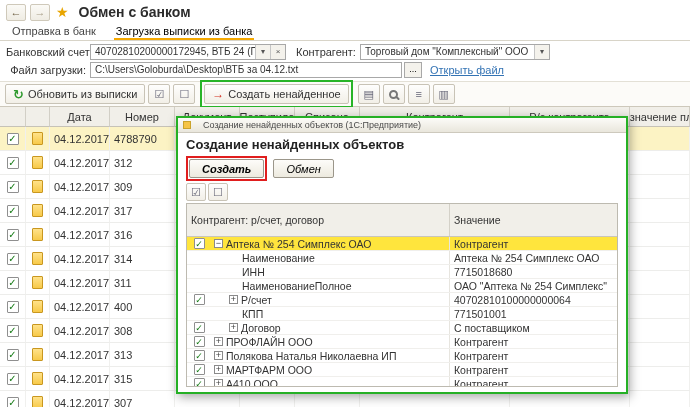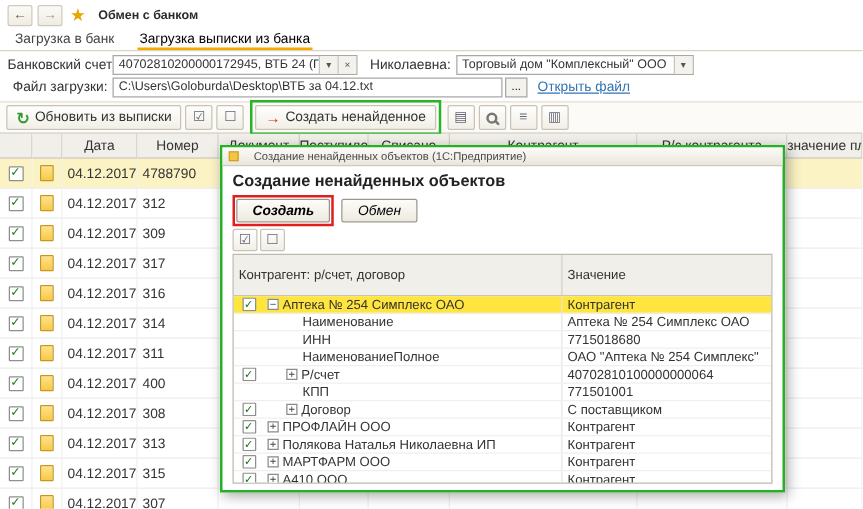--- a/index.html
+++ b/index.html
@@ -11,21 +11,21 @@
   }
   button { font-family:inherit; }
 
   
   .titlebar { height:24px; display:flex; align-items:center; gap:4px; padding:0 6px; }
   .navbtn { width:20px; height:17px; border:1px solid #cfc9ba; border-radius:2px;
     background:linear-gradient(#fbfaf6,#efece3); color:#6b5d3f; font-size:11px; line-height:1;
     padding:0; cursor:pointer; }
   .navbtn.fwd { color:#a89e88; }
   .star { color:#e8a500; font-size:14px; margin:0 2px; cursor:pointer; }
-  .title { font-size:10px; font-weight:bold; color:#2b2b2b; margin:0 0 0 4px; }
+  .title { font-size:14px; font-weight:bold; color:#2b2b2b; margin:0 0 0 4px; }
 
   
   .tabs { display:flex; gap:16px; padding:0 10px; border-bottom:1px solid #d8d4c8; height:17px; }
   .tab { padding:1px 2px 2px; color:#444; cursor:pointer; white-space:nowrap; }
   .tab.active { border-bottom:2px solid #f5a800; color:#000; }
 
   
   .form { padding:1px 6px 2px; }
   .frow { display:flex; align-items:center; height:17px; margin:1px 0; }
   .flabel { margin-right:4px; color:#333; white-space:nowrap; }
@@ -113,33 +113,33 @@
 <div class="app">
 
   <header class="titlebar">
     <button class="navbtn"><span>←</span></button>
     <button class="navbtn fwd"><span>→</span></button>
     <span class="star">★</span>
     <h1 class="title">Обмен с банком</h1>
   </header>
 
   <nav class="tabs">
-    <div class="tab">Загрузка в банк</div>
+    <div class="tab">Отправка в банк</div>
     <div class="tab active">Загрузка выписки из банка</div>
   </nav>
 
   <div class="form">
     <div class="frow">
       <label class="flabel first">Банковский счет:</label>
       <div class="combo w-bank">
         <span class="combo-text">40702810200000172945, ВТБ 24 (ПАО)</span>
         <span class="cbtn">▾</span>
         <span class="cbtn">×</span>
       </div>
-      <label class="flabel ml">Николаевна:</label>
+      <label class="flabel ml">Контрагент:</label>
       <div class="combo w-org">
         <span class="combo-text">Торговый дом "Комплексный" ООО</span>
         <span class="cbtn">▾</span>
       </div>
     </div>
     <div class="frow">
       <label class="flabel first">Файл загрузки:</label>
       <div class="inputbox w-file">
         <span class="combo-text">C:\Users\Goloburda\Desktop\ВТБ за 04.12.txt</span>
       </div>

